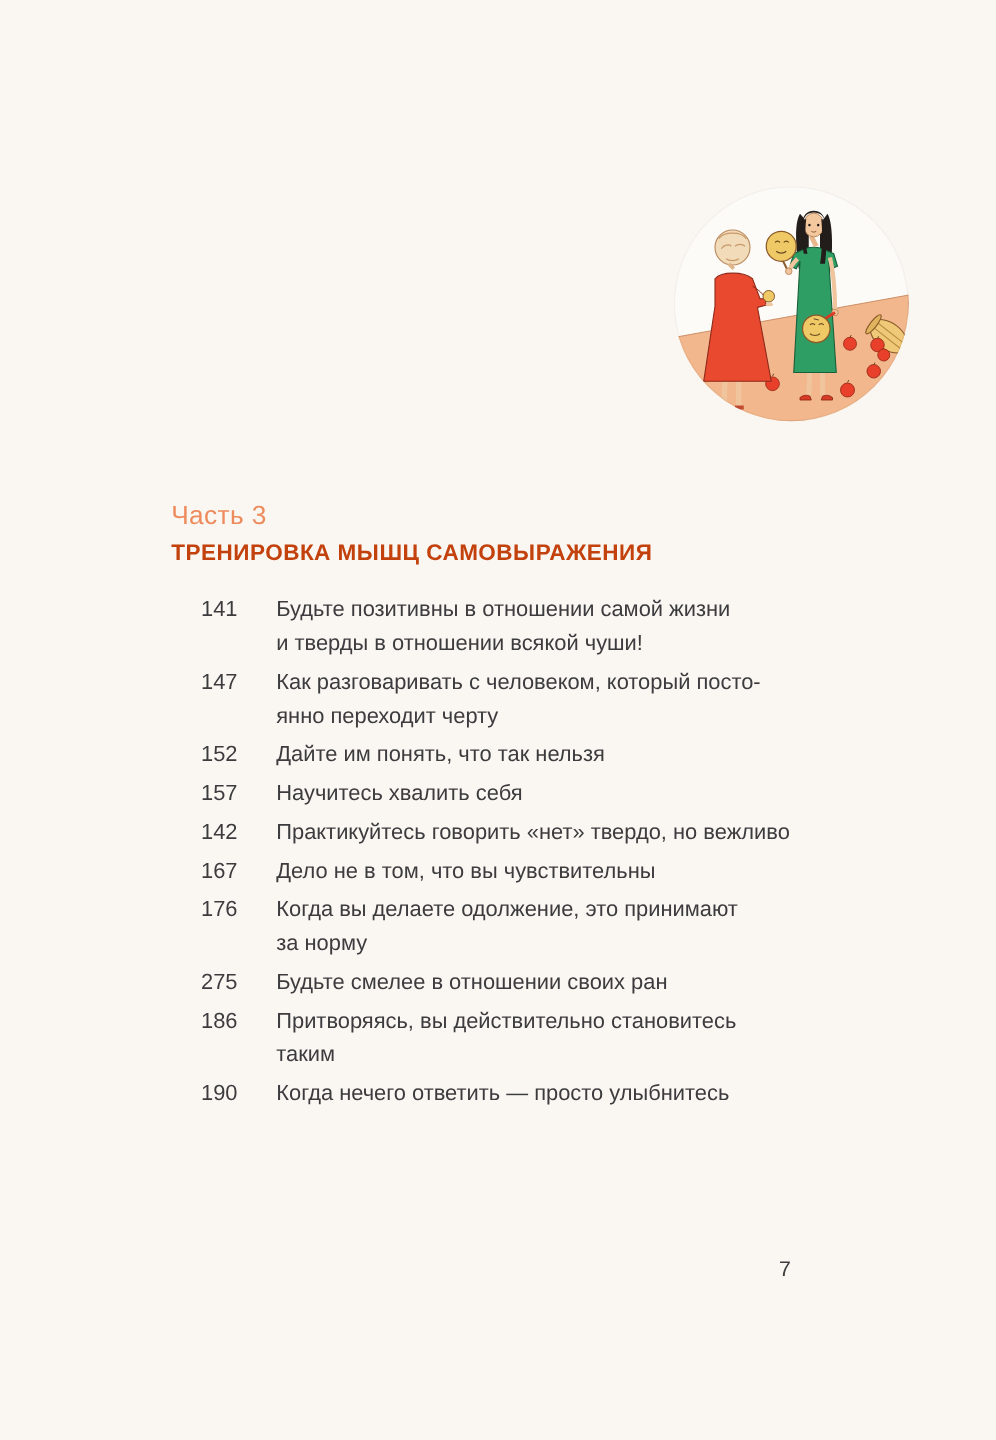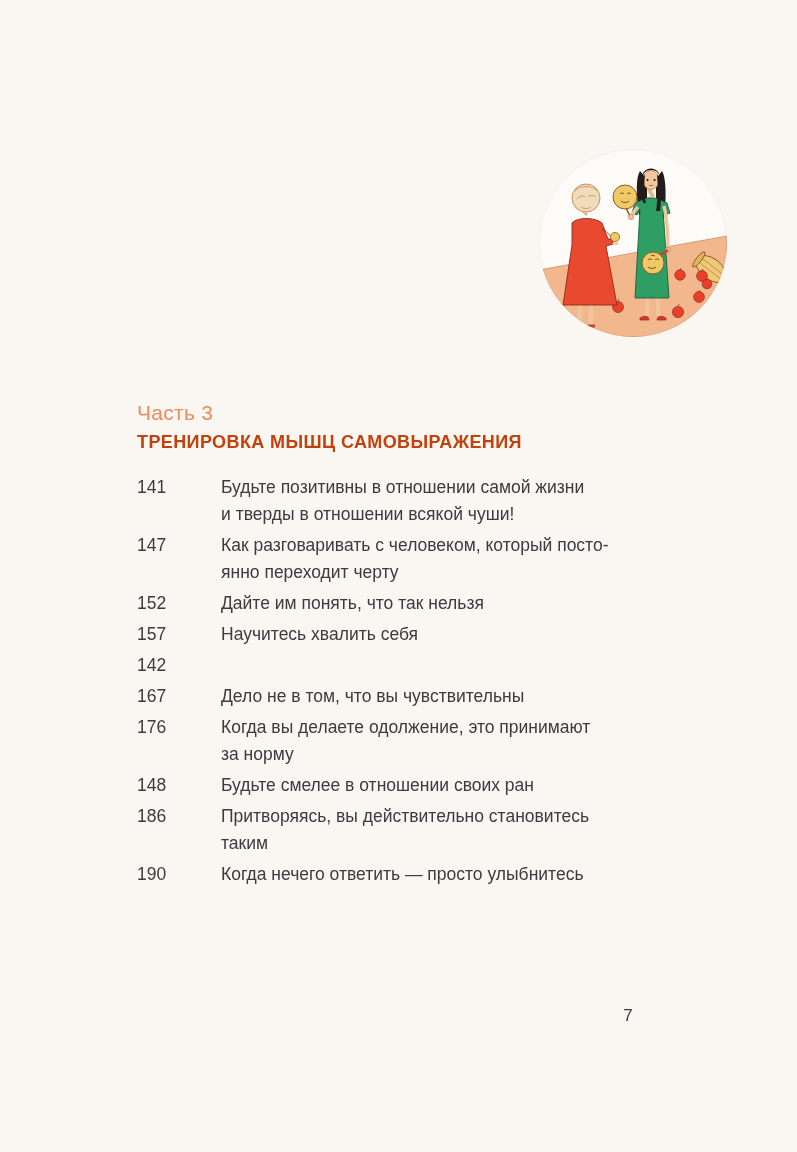--- a/index.html
+++ b/index.html
@@ -44,20 +44,21 @@
     font-size: 17.5px;
   }
   .toc-row {
     display: flex;
     align-items: flex-start;
     margin-bottom: 4px;
   }
   .toc-num {
     flex: 0 0 53px;
     line-height: 27px;
+    text-align: right;
   }
   .toc-title {
     flex: 1 1 auto;
     line-height: 27px;
     white-space: nowrap;
     margin-left: 31px;
   }
   .page-number {
     position: absolute;
     left: 618px; top: 1006px;
@@ -183,31 +184,32 @@
         <div class="toc-row">
           <div class="toc-num">152</div>
           <div class="toc-title">Дайте им понять, что так нельзя</div>
         </div>
         <div class="toc-row">
           <div class="toc-num">157</div>
           <div class="toc-title">Научитесь хвалить себя</div>
         </div>
         <div class="toc-row">
           <div class="toc-num">142</div>
+          <div class="toc-title">Практикуйтесь говорить «нет» твердо, но вежливо</div>
         </div>
         <div class="toc-row">
           <div class="toc-num">167</div>
           <div class="toc-title">Дело не в том, что вы чувствительны</div>
         </div>
         <div class="toc-row">
           <div class="toc-num">176</div>
           <div class="toc-title">Когда вы делаете одолжение, это принимают<br>за норму</div>
         </div>
         <div class="toc-row">
-          <div class="toc-num">148</div>
+          <div class="toc-num">275</div>
           <div class="toc-title">Будьте смелее в отношении своих ран</div>
         </div>
         <div class="toc-row">
           <div class="toc-num">186</div>
           <div class="toc-title">Притворяясь, вы действительно становитесь<br>таким</div>
         </div>
         <div class="toc-row">
           <div class="toc-num">190</div>
           <div class="toc-title">Когда нечего ответить — просто улыбнитесь</div>
         </div>

